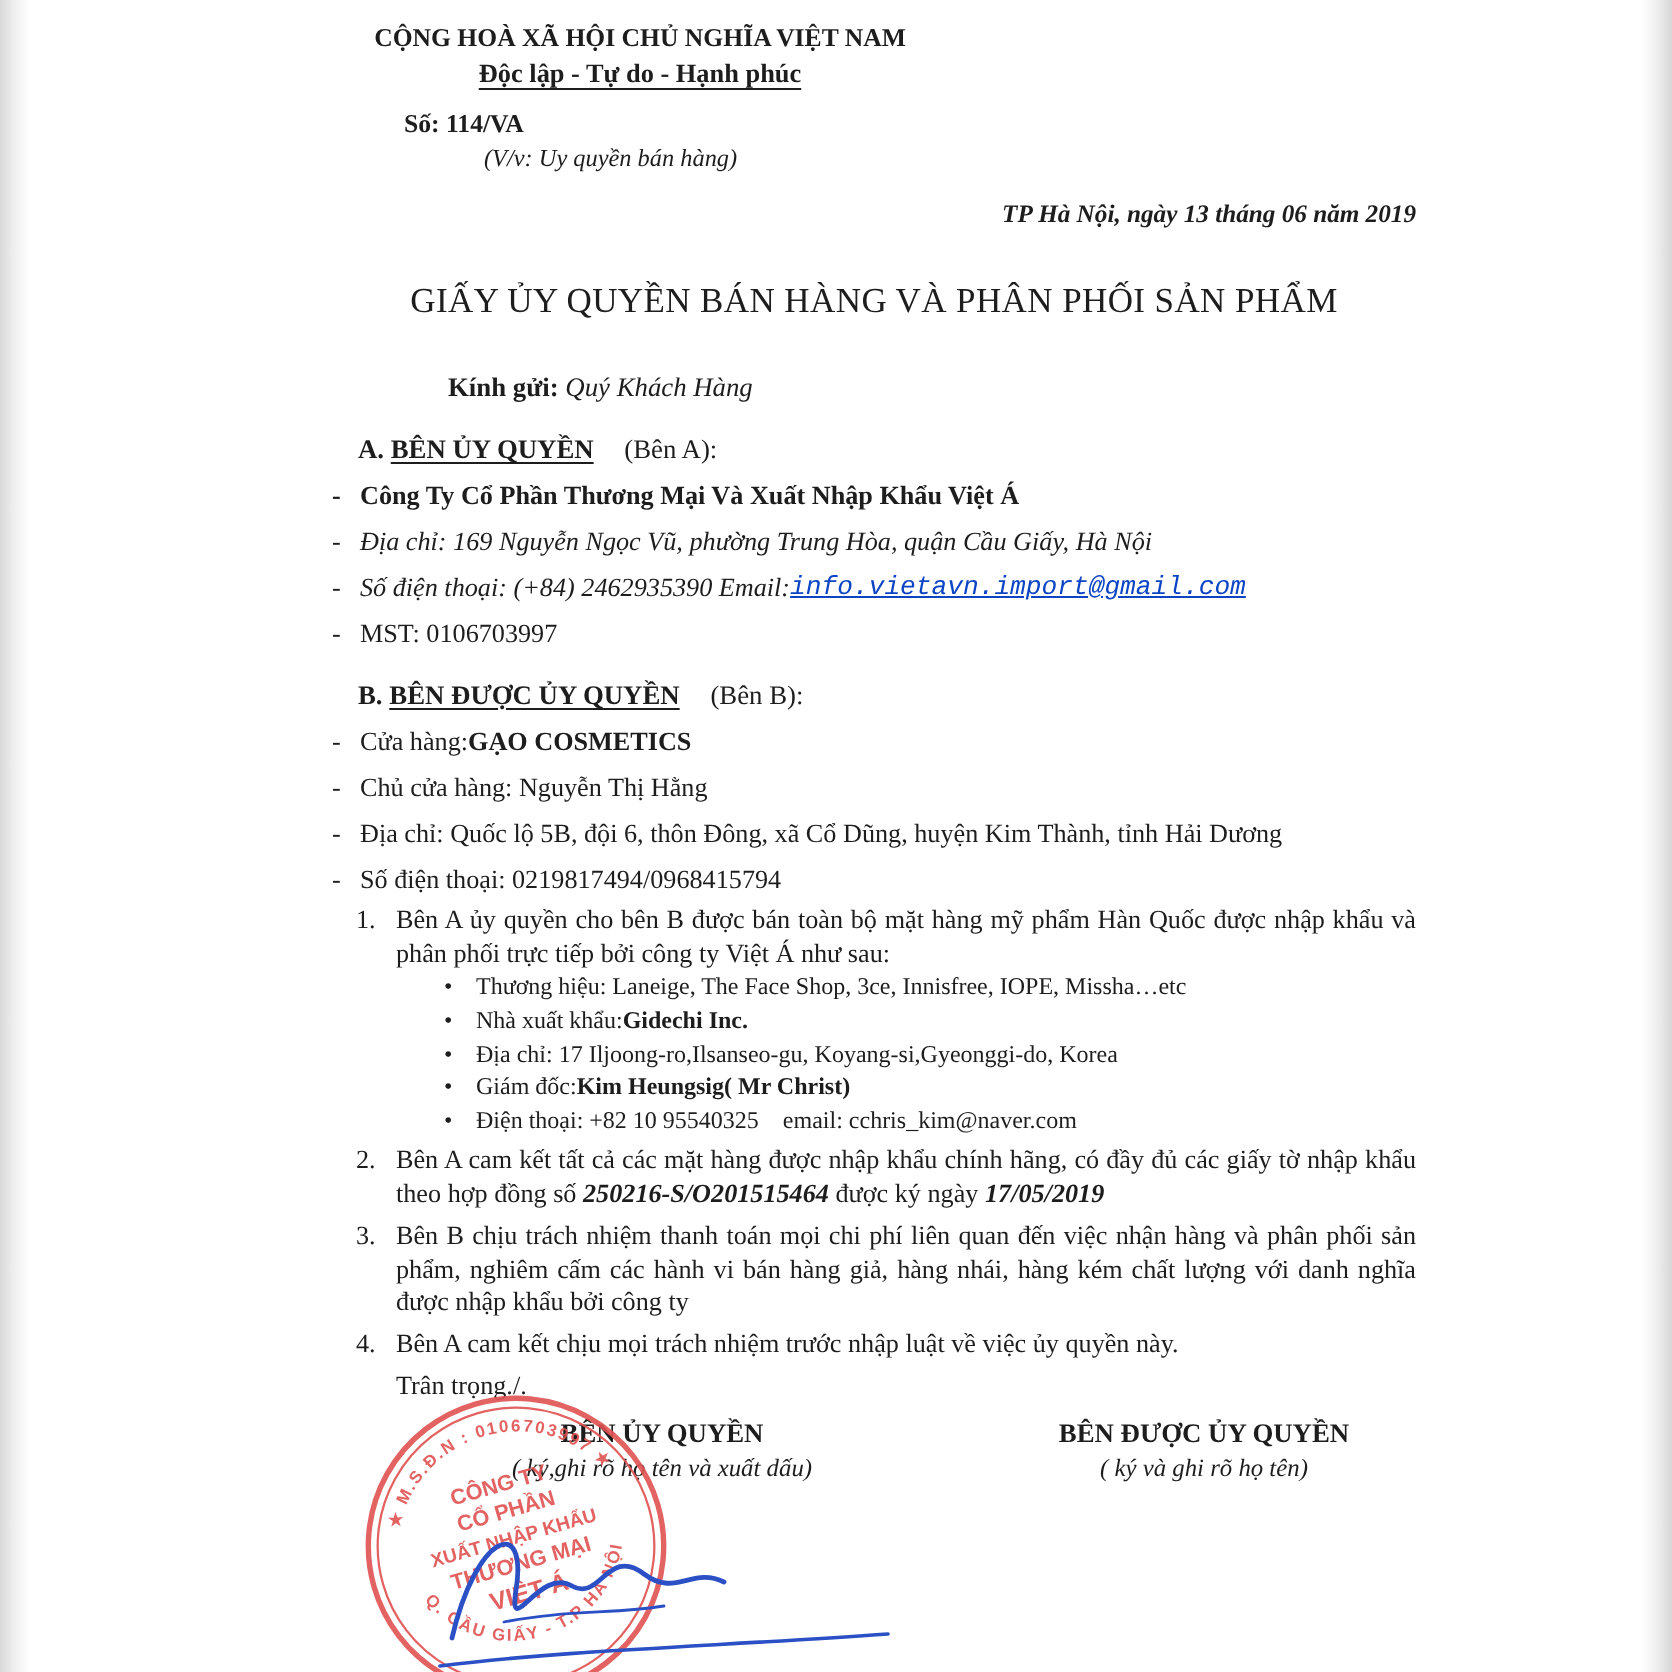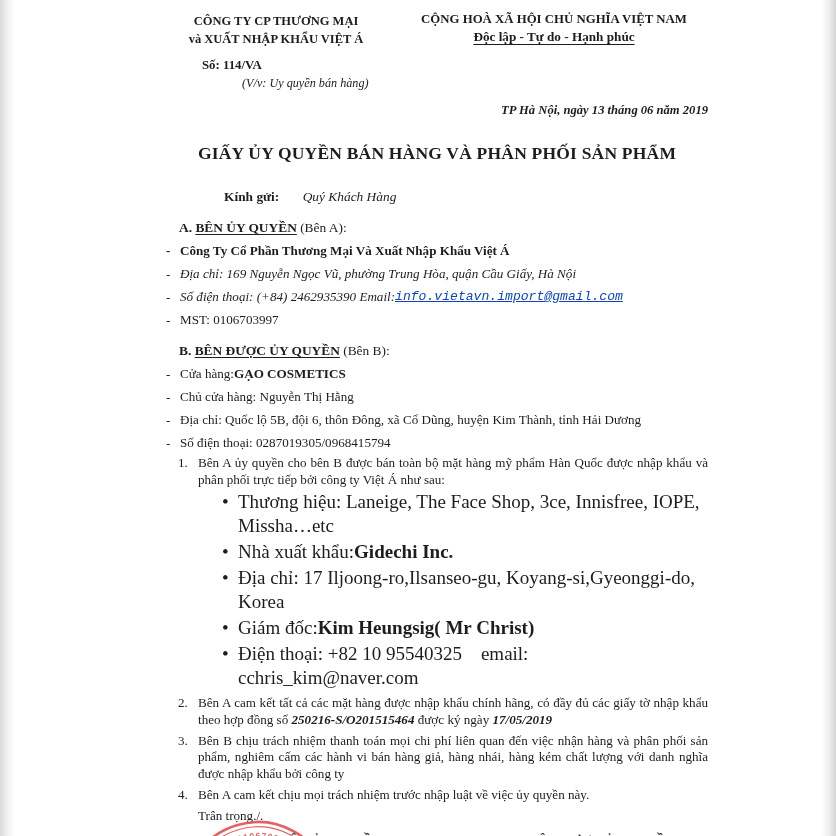--- a/index.html
+++ b/index.html
@@ -15,42 +15,42 @@
   .hdr-left { width:220px; text-align:center; font-weight:bold; font-size:12.5px; line-height:1.45; }
   .hdr-right { width:308px; text-align:center; }
   .hdr-right .l1 { font-weight:bold; font-size:12.8px; }
   .hdr-right .l2 { font-weight:bold; font-size:13.2px; text-decoration:underline; text-underline-offset:3px; margin-top:2px; }
 
   .doc-no { margin:9px 0 0 36px; line-height:1.35; }
   .doc-no .no { font-weight:bold; font-size:12.8px; }
   .doc-no .re { font-style:italic; font-size:12.2px;margin-left:40px; }
   .date-line { text-align:right; font-style:italic; font-weight:bold; font-size:12.6px; margin-top:12px; }
 
-  .title { text-align:center; font-weight:bold; font-size:17.5px; margin-top:25px; letter-spacing:.2px; }
+  .title { text-align:center; font-weight:normal; font-size:17.5px; margin-top:25px; letter-spacing:.2px; }
 
   .salutation { margin:25px 0 0 58px; font-size:13.4px; }
   .salutation .lbl { font-weight:bold; }
-  .salutation .val { font-style:italic;margin-left:20px; }
+  .salutation .val { font-style:italic; }
 
   
   .sec-head { font-size:13.4px; margin:16px 0 0 13px; font-weight:bold; }
   .sec-head .u { text-decoration:underline; text-underline-offset:2px; }
-  .sec-head .sfx { font-weight:normal; }
+  .sec-head .sfx { font-weight:normal;padding-left:12px; }
   .secA .sec-head, .secB .sec-head { margin-top:15px; }
 
   .dash-item { display:flex; margin-top:6px; font-size:13.1px; line-height:1.3; }
   .dash-item::before { content:"-"; width:14px; flex:none; }
   .bold { font-weight:bold; }
   .ital { font-style:italic; }
   .email { color:#0b45c4; font-style:italic; text-decoration:underline;font-family:Liberation Mono, monospace; }
 
   .num-item { display:flex; margin:4px 0 0 12px; font-size:13.1px; line-height:1.28; }
   .num { width:20px; flex:none; }
   .num-text { flex:1; text-align:justify; }
-  .bullet { display:flex; margin:1px 0 0 56px; font-size:19px; line-height:1.3; }
+  .bullet { display:flex; margin:1px 0 0 56px; font-size:12px; line-height:1.3; }
   .bullet::before { content:"\2022"; width:16px; flex:none; }
   .pre { white-space:pre-wrap; }
   .closing { margin:4px 0 0 32px; font-size:13.1px; }
 
   
   .sig-row { display:flex; margin-top:8px; position:relative; }
   .sig-left { width:330px; text-align:center; position:relative; }
   .sig-right { flex:1; text-align:center; }
   .sig-title { font-weight:bold; font-size:13.4px; }
   .sig-note { font-style:italic; font-size:12.4px; margin-top:2px; }
@@ -58,24 +58,20 @@
   .stamp-wrap { position:absolute; left:14px; top:-14px; width:156px; height:156px; transform:rotate(-16deg); opacity:.9; pointer-events:none; }
   .sign-svg { position:absolute; left:46px; top:44px; width:240px; height:104px; pointer-events:none; }
 </style>
 </head>
 <body>
 
 <div class="canvas">
   <div class="doc">
 
     <div class="hdr">
-      <div class="hdr-left">
-        <div>CÔNG TY CP THƯƠNG MẠI</div>
-        <div>và XUẤT NHẬP KHẨU VIỆT Á</div>
-      </div>
       <div class="hdr-right">
         <div class="l1">CỘNG HOÀ XÃ HỘI CHỦ NGHĨA VIỆT NAM</div>
         <div class="l2">Độc lập - Tự do - Hạnh phúc</div>
       </div>
     </div>
 
     <div class="doc-no">
       <div class="no">Số: 114/VA</div>
       <div class="re">(V/v: Uy quyền bán hàng)</div>
     </div>
@@ -106,21 +102,21 @@
     <div class="secB">
       <div class="sec-head">
         <span>B. </span><span class="u">BÊN ĐƯỢC ỦY QUYỀN</span><span class="sfx"> (Bên B):</span>
       </div>
       <div class="dash-item">
         <span>Cửa hàng: </span>
           <span class="bold">GẠO COSMETICS</span>
       </div>
       <div class="dash-item">Chủ cửa hàng: Nguyễn Thị Hằng</div>
       <div class="dash-item">Địa chỉ: Quốc lộ 5B, đội 6, thôn Đông, xã Cổ Dũng, huyện Kim Thành, tỉnh Hải  Dương</div>
-      <div class="dash-item">Số điện thoại: 0287019305/0968415794</div>
+      <div class="dash-item">Số điện thoại: 0219817494/0968415794</div>
     </div>
 
     <div class="secC">
 
       <div class="num-item">
         <span class="num">1.</span>
         <span class="num-text">Bên A ủy quyền cho bên B được bán toàn bộ mặt hàng mỹ phẩm Hàn Quốc được nhập khẩu và phân phối trực tiếp bởi công ty Việt Á như sau:</span>
       </div>
       <div class="bullet">Thương hiệu: Laneige, The Face Shop, 3ce, Innisfree, IOPE, Missha…etc</div>
       <div class="bullet">

